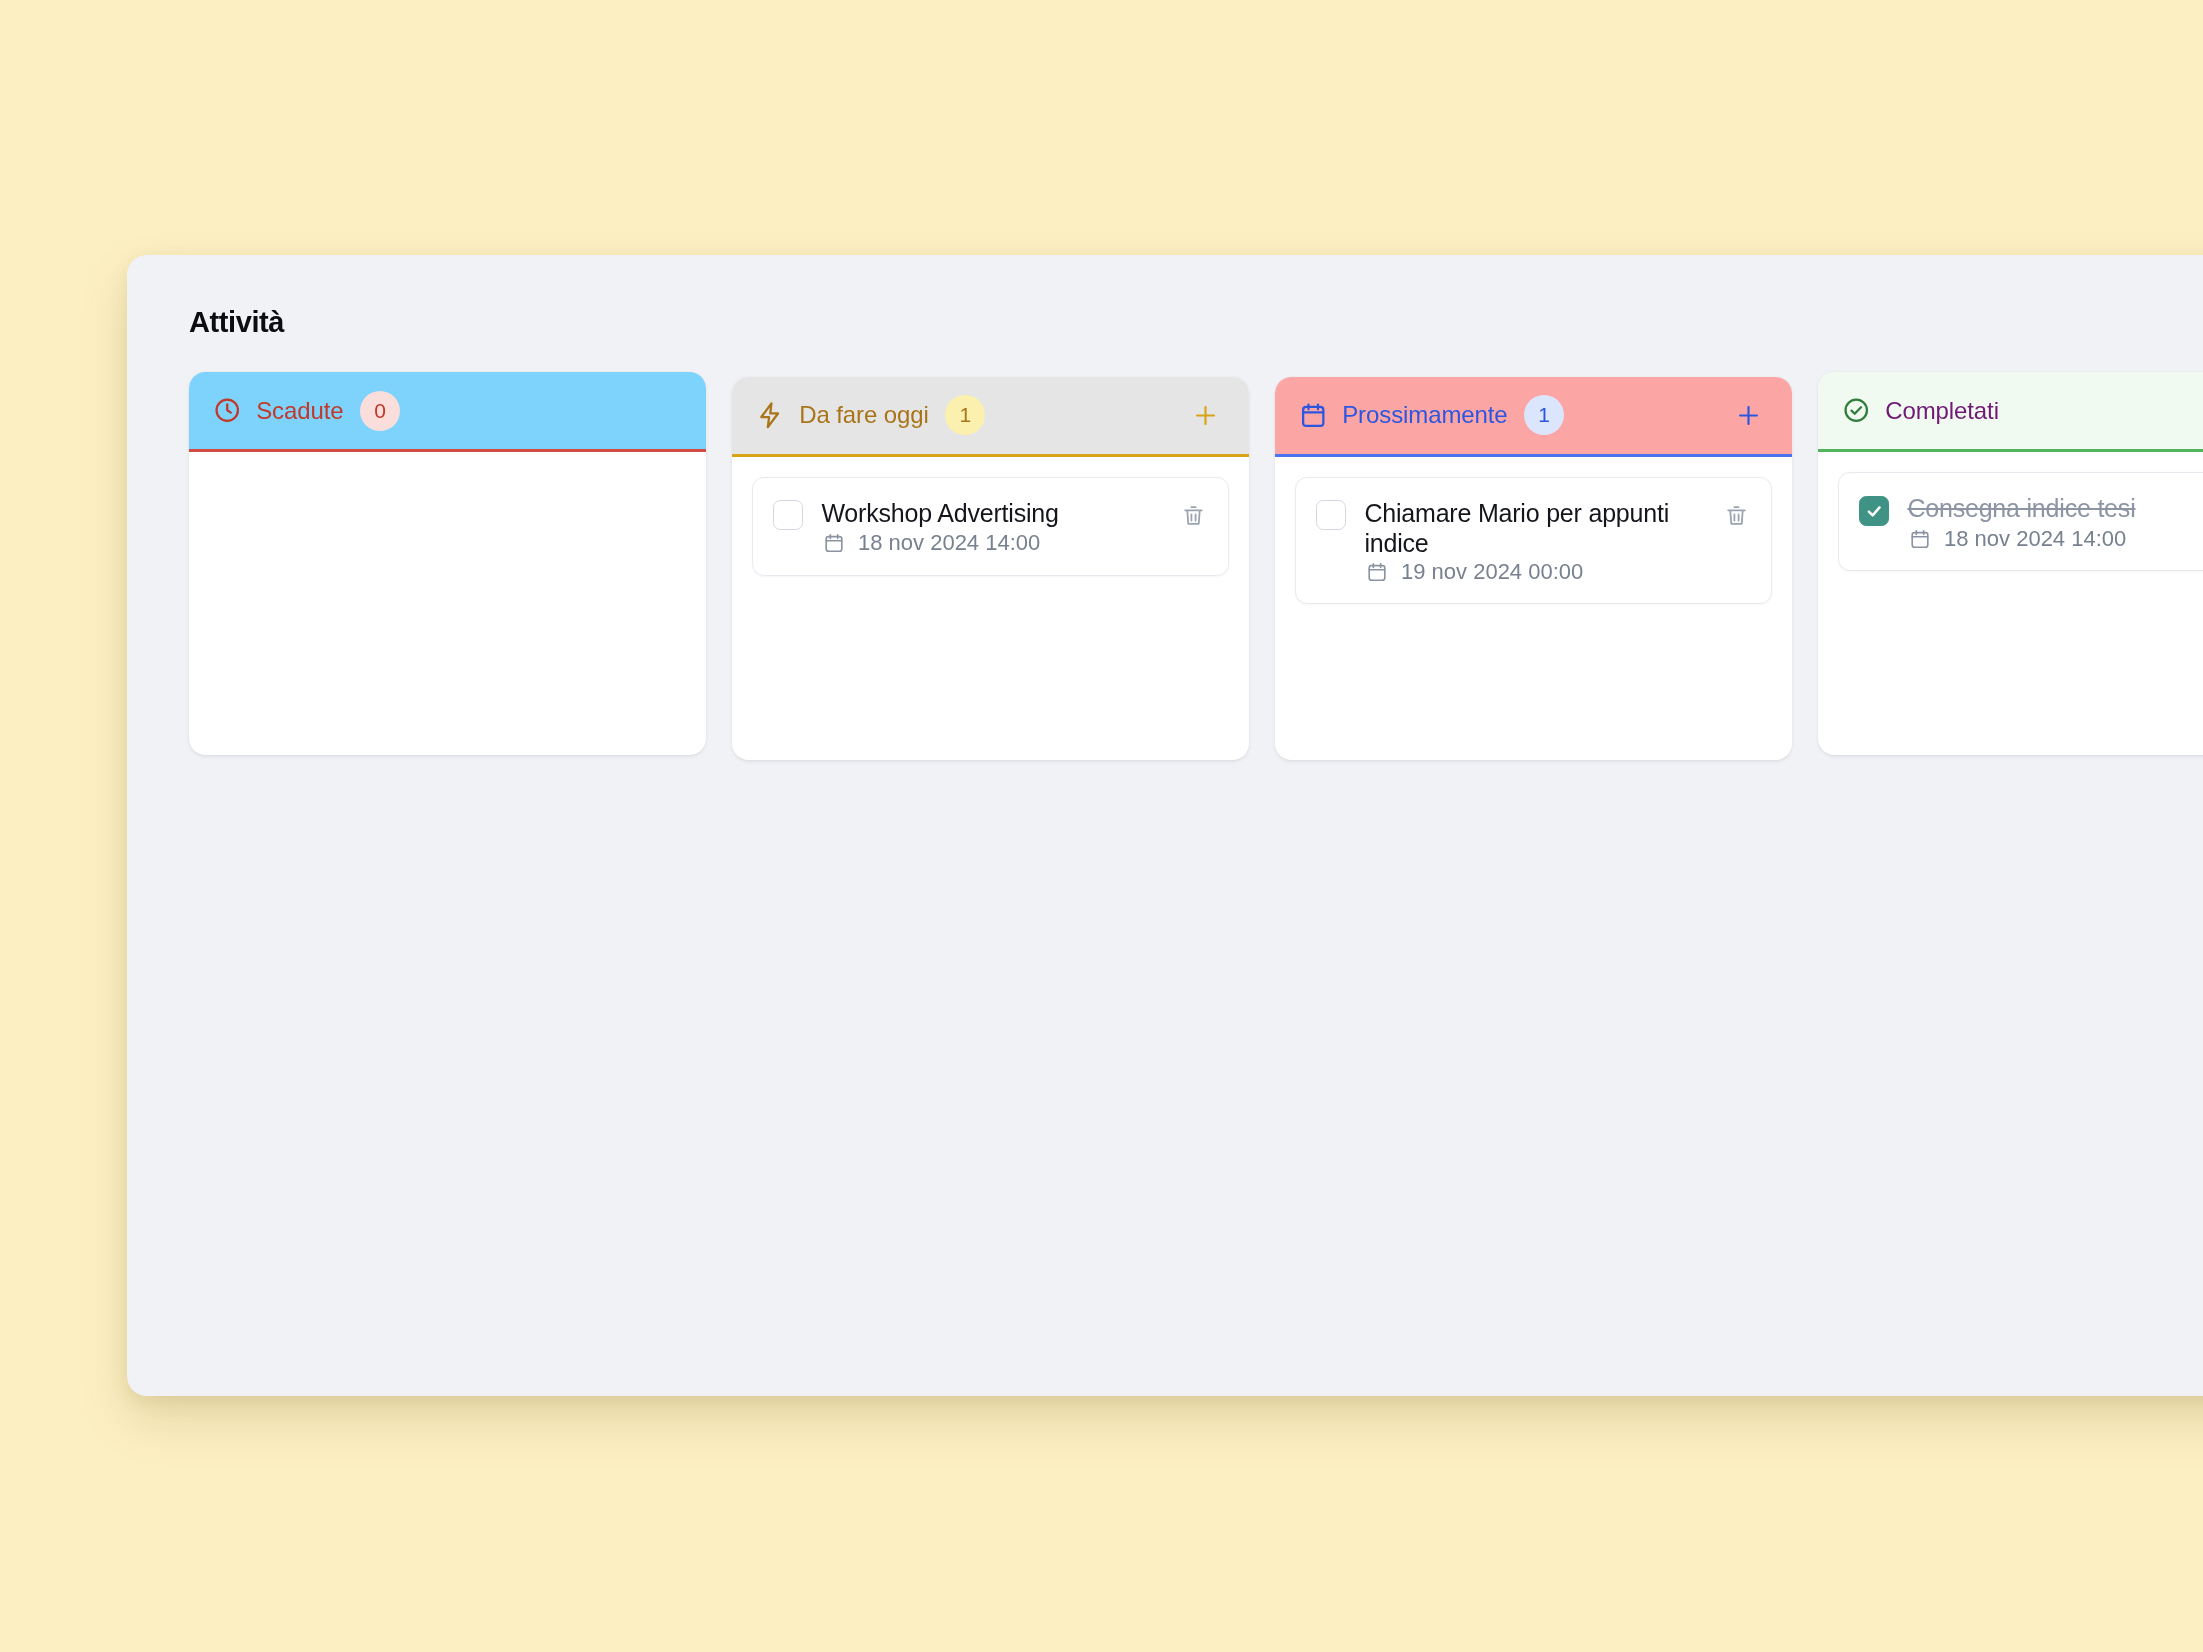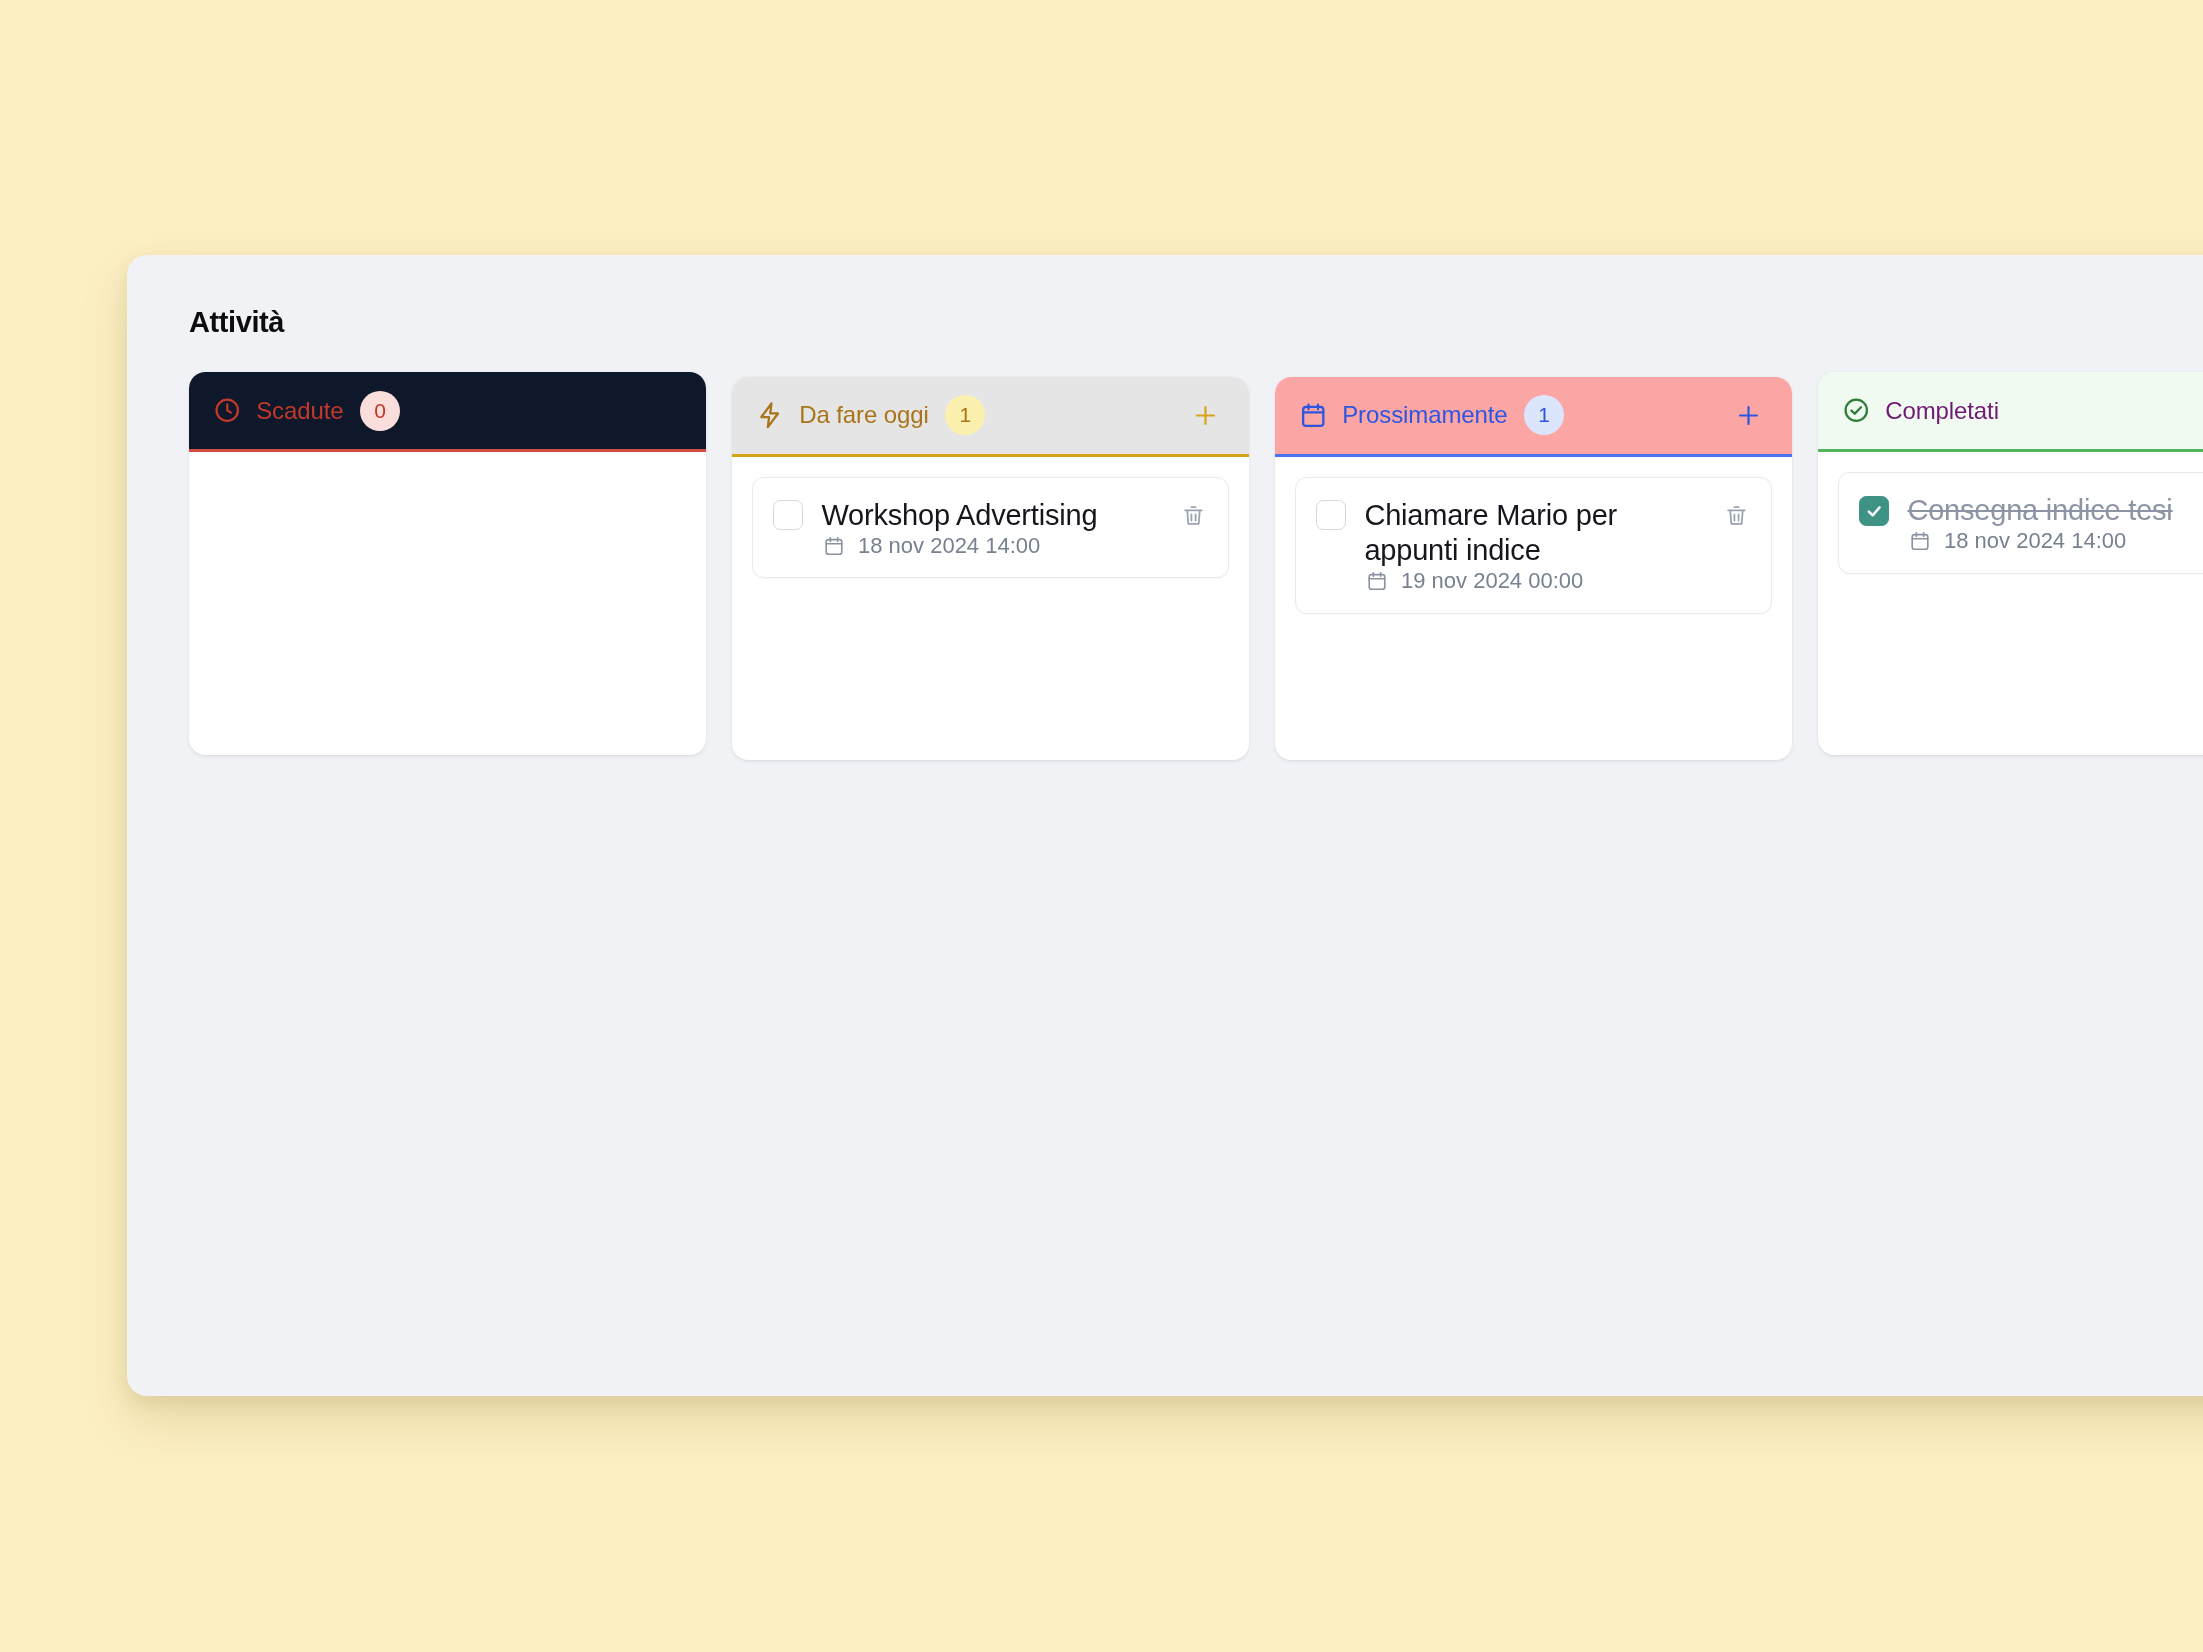--- a/index.html
+++ b/index.html
@@ -102,21 +102,21 @@
     margin-left: auto;
     width: 40px;
     height: 40px;
     display: flex;
     align-items: center;
     justify-content: center;
     cursor: pointer;
   }
 
   
-  .col-overdue  .col-header { background: #0f172a; border-bottom-color: #d24c42; }
+  .col-overdue  .col-header { background: #7dd3fc; border-bottom-color: #d24c42; }
   .col-overdue  .col-title  { color: #c0392b; }
   .col-overdue  .col-badge  { background: #fadedb; color: #c0392b; }
 
   .col-today    .col-header { background: #e5e5e5; border-bottom-color: #d9a318; }
   .col-today    .col-title  { color: #a9741a; }
   .col-today    .col-badge  { background: #fbf0ae; color: #a9741a; }
   .col-today    .col-add    { color: #d9a318; }
 
   .col-upcoming .col-header { background: #fca5a5; border-bottom-color: #4a74ef; }
   .col-upcoming .col-title  { color: #2c56e0; }
@@ -162,21 +162,21 @@
     justify-content: center;
   }
   .task-check.checked {
     background: #3e9384;
     border-color: #3e9384;
   }
   .task-check.checked svg { display: block; }
   .task-check svg { display: none; }
 
   .task-title {
-    font-size: 29px;
+    font-size: 25px;
     line-height: 1.22;
     color: #14161c;
     letter-spacing: -0.2px;
     flex: 1 1 auto;
     padding-right: 13px;
   }
   .task-card.done .task-title {
     color: #8d95a5;
     text-decoration: line-through;
   }

